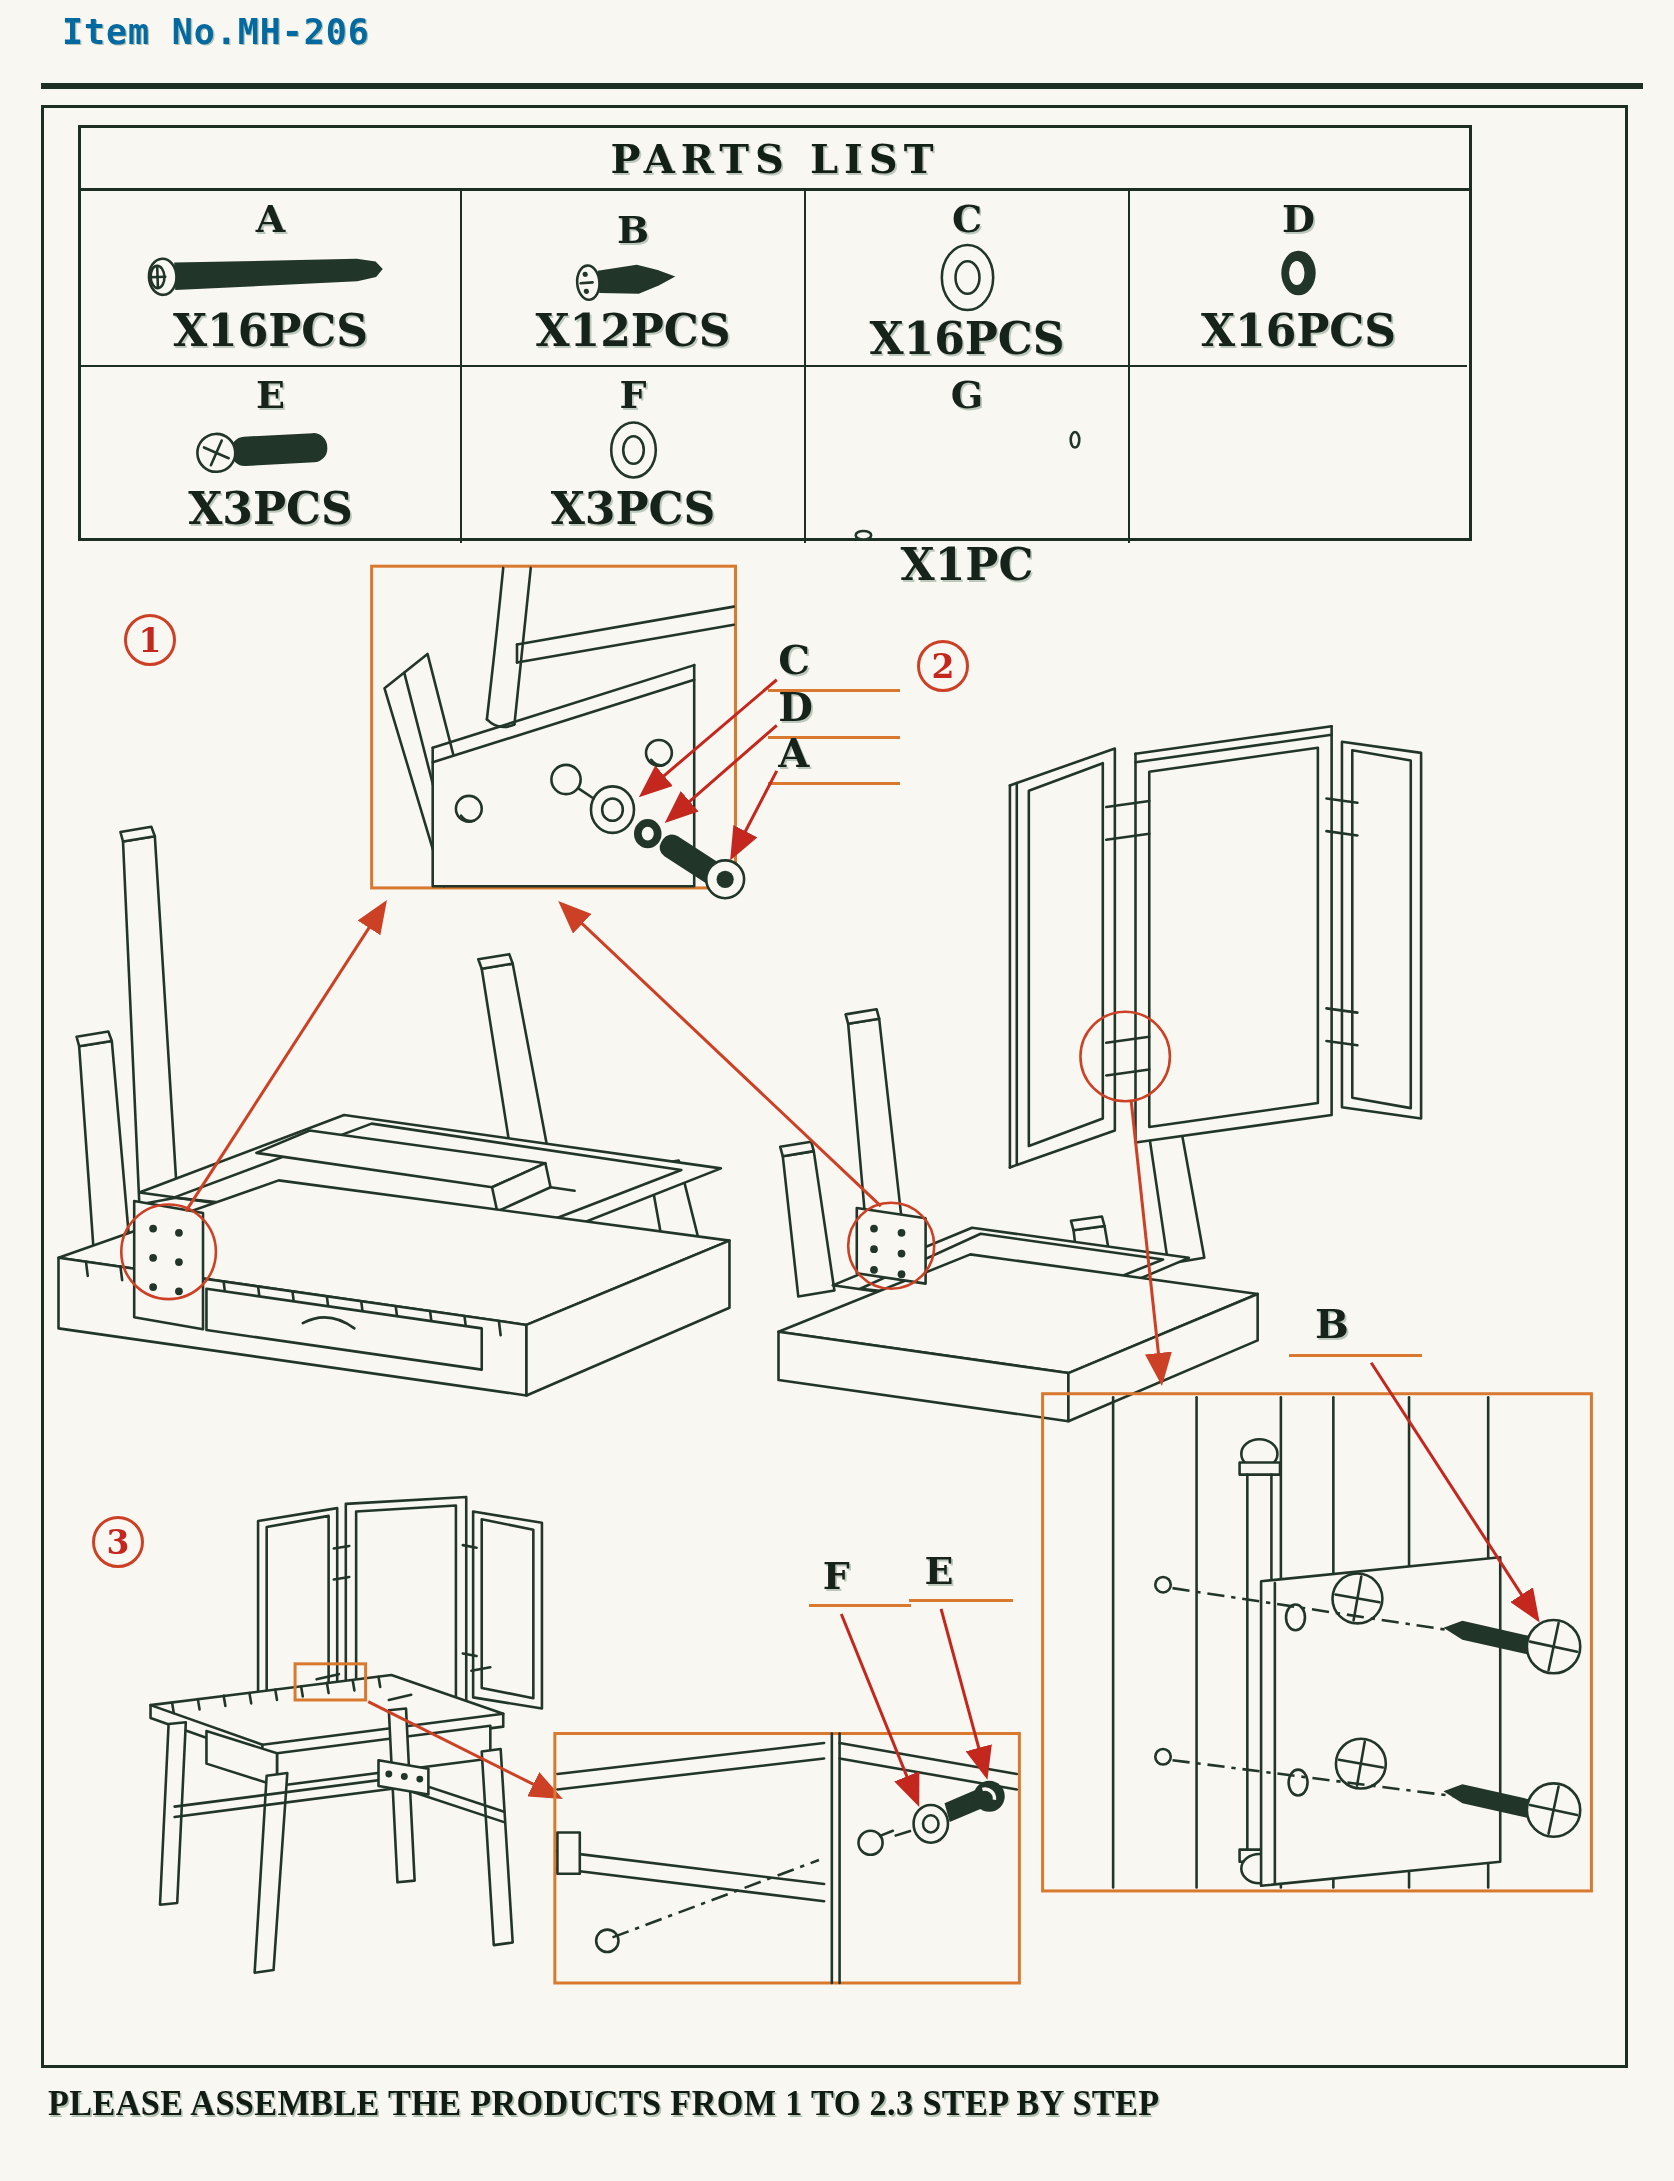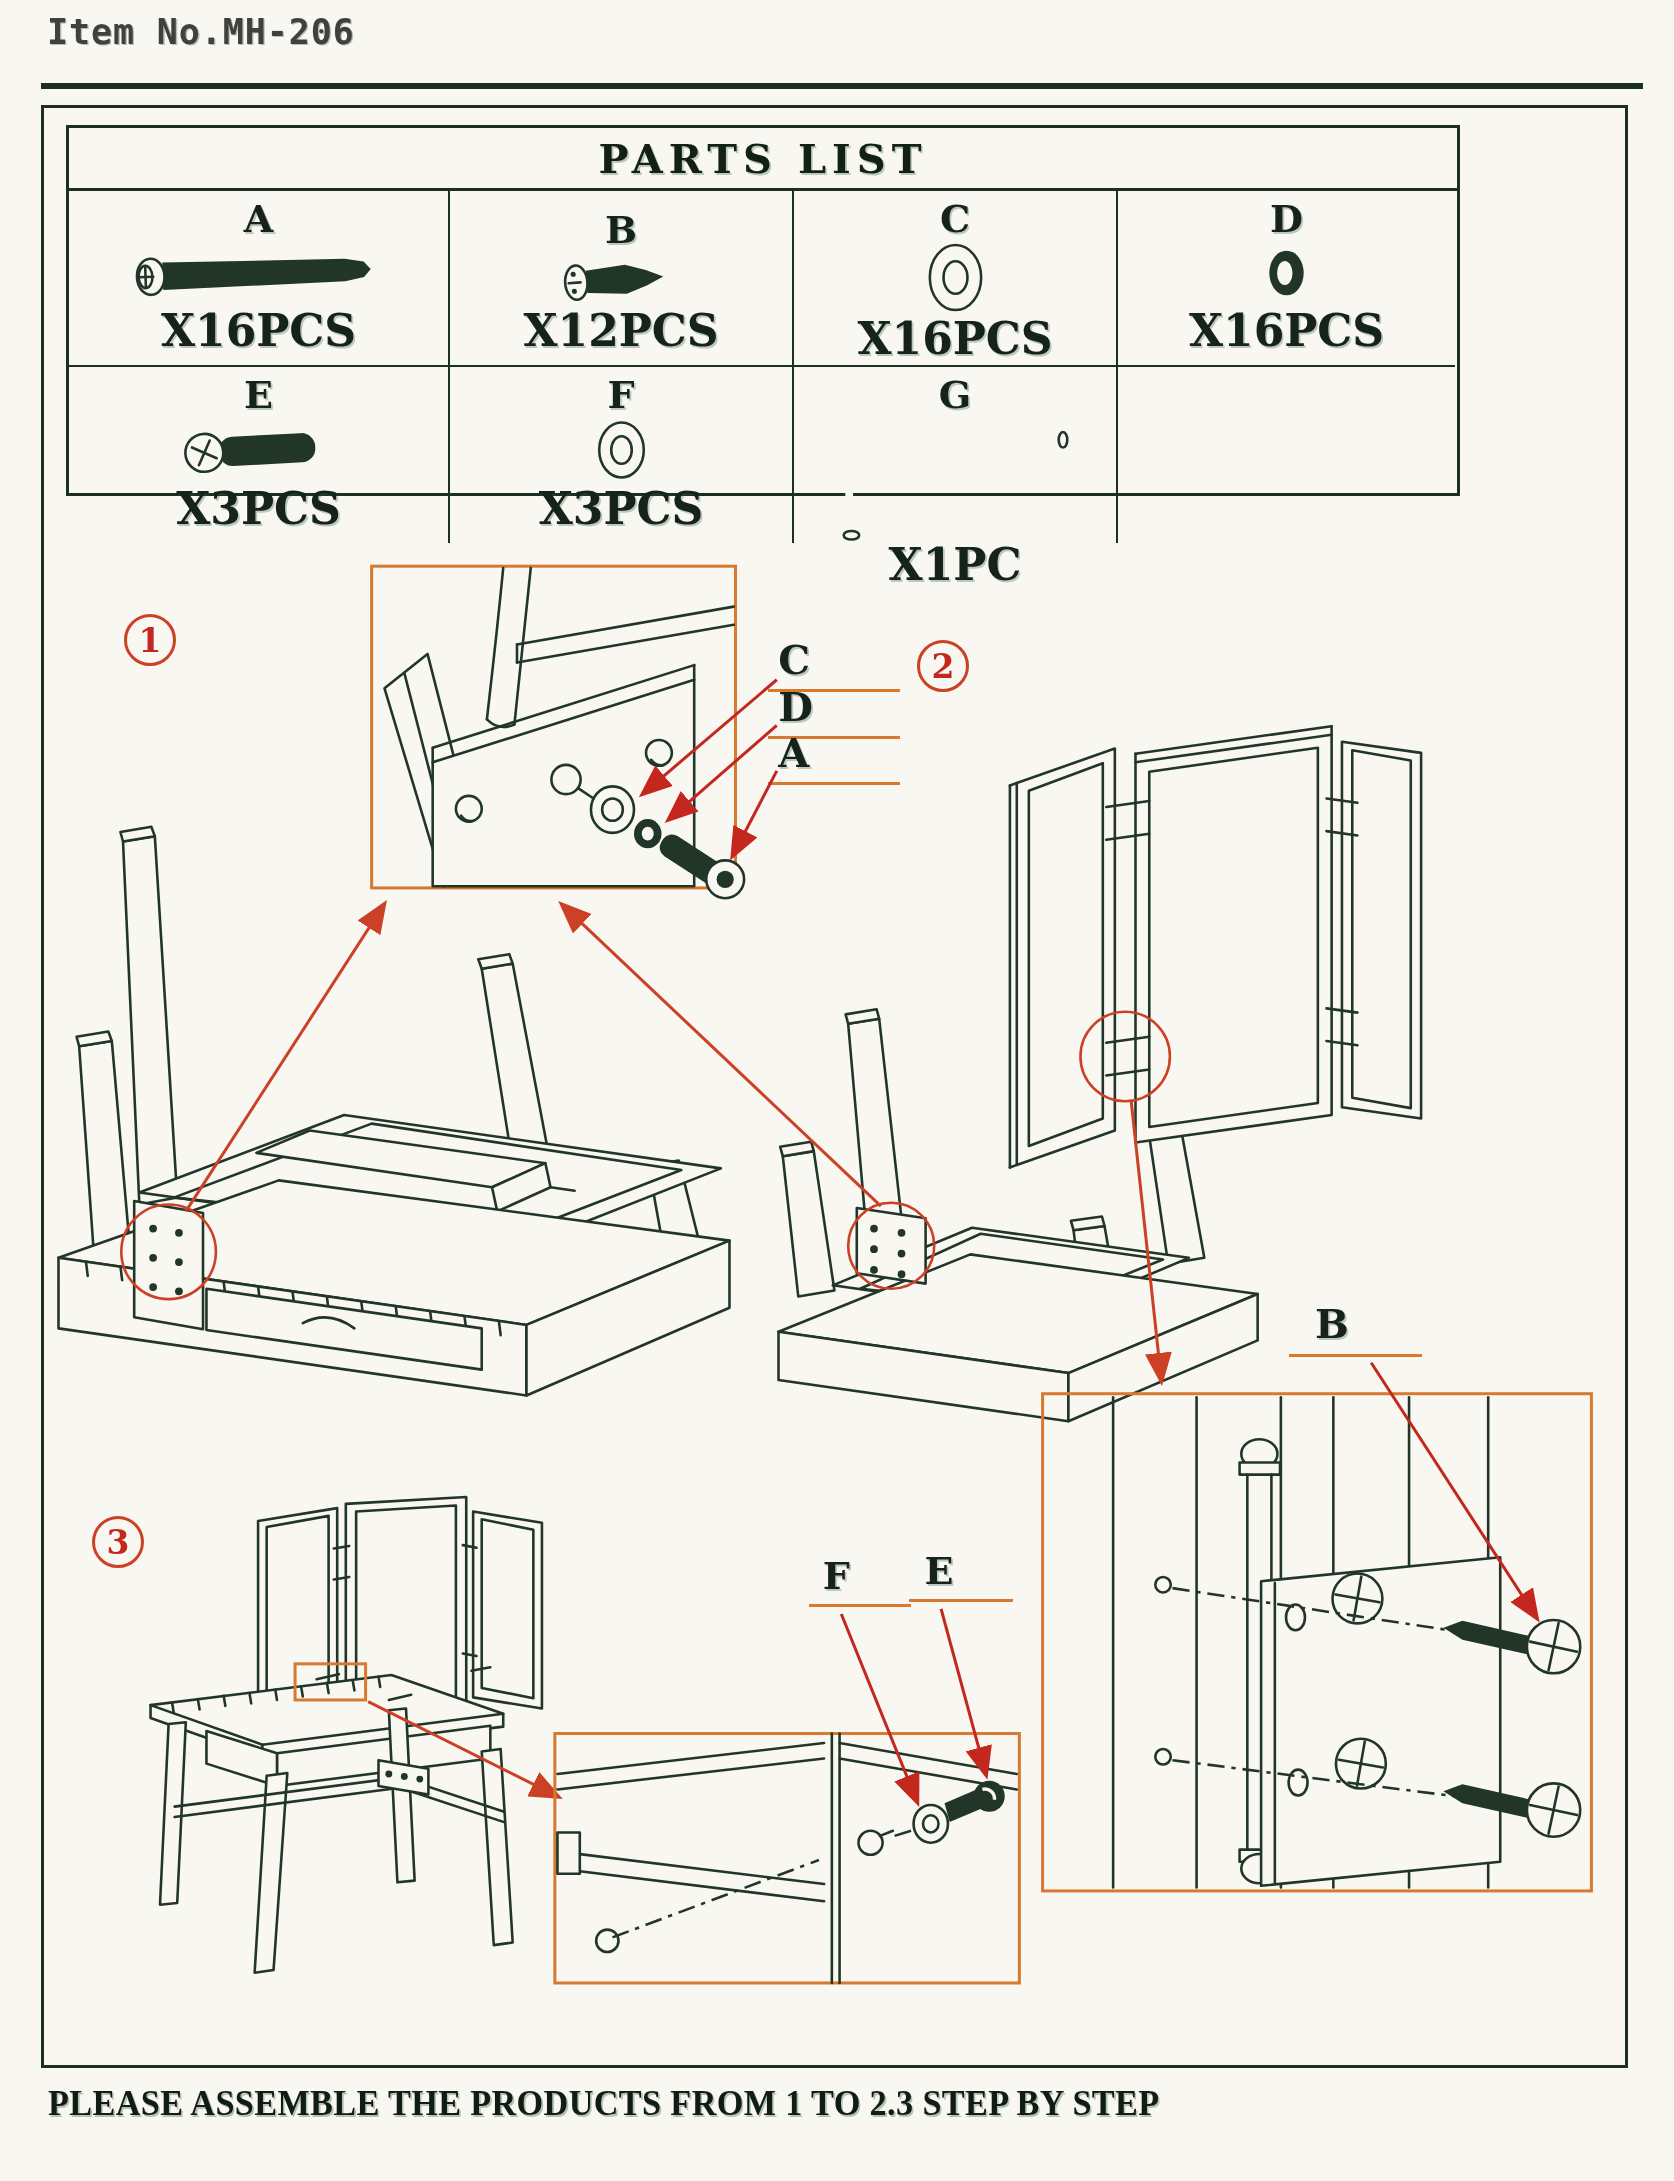--- a/index.html
+++ b/index.html
@@ -3,33 +3,33 @@
 <meta charset="utf-8">
 <style>
   html,body { margin:0; padding:0; background:#e8e6e0; }
   .page {
     position:relative; width:1674px; height:2181px;
     background:#f8f7f2; overflow:hidden;
     font-family:"DejaVu Serif", serif; color:#16231a;
   }
   .abs { position:absolute; }
   .item-no {
-    left:47px; top:12px;
+    left:62px; top:12px;
     font-family:"DejaVu Sans Mono", monospace;
     font-weight:700; font-size:35px; letter-spacing:0.9px;
-    color:#404040; text-shadow:1.3px 1.3px 0 rgba(46,94,58,0.35);text-align:right;
+    color:#0369a1; text-shadow:1.3px 1.3px 0 rgba(46,94,58,0.35);text-align:right;
   }
   .header-rule { left:41px; top:83px; width:1602px; height:6px; background:#1d2f23; }
   .content-border {
     left:41px; top:105px; width:1587px; height:1963px;
     border:3.4px solid #1d2f23; box-sizing:border-box;
   }
   
   .parts-table {
-    left:66px; top:125px; width:1394px; height:371px;
+    left:78px; top:125px; width:1394px; height:416px;
     border:3.4px solid #1d2f23; box-sizing:border-box; background:#f8f7f2;
   }
   .parts-title {
     height:60px; border-bottom:3.4px solid #1d2f23;
     display:flex; align-items:center; justify-content:center;
     font-weight:700; font-size:40px; letter-spacing:6px;
     color:#12201653; color:#132016; text-shadow:1.7px 1.7px 0 rgba(46,94,58,0.3);
   }
   .parts-grid { display:grid; grid-template-columns:381px 344px 324px 337px; }
   .part-cell {

